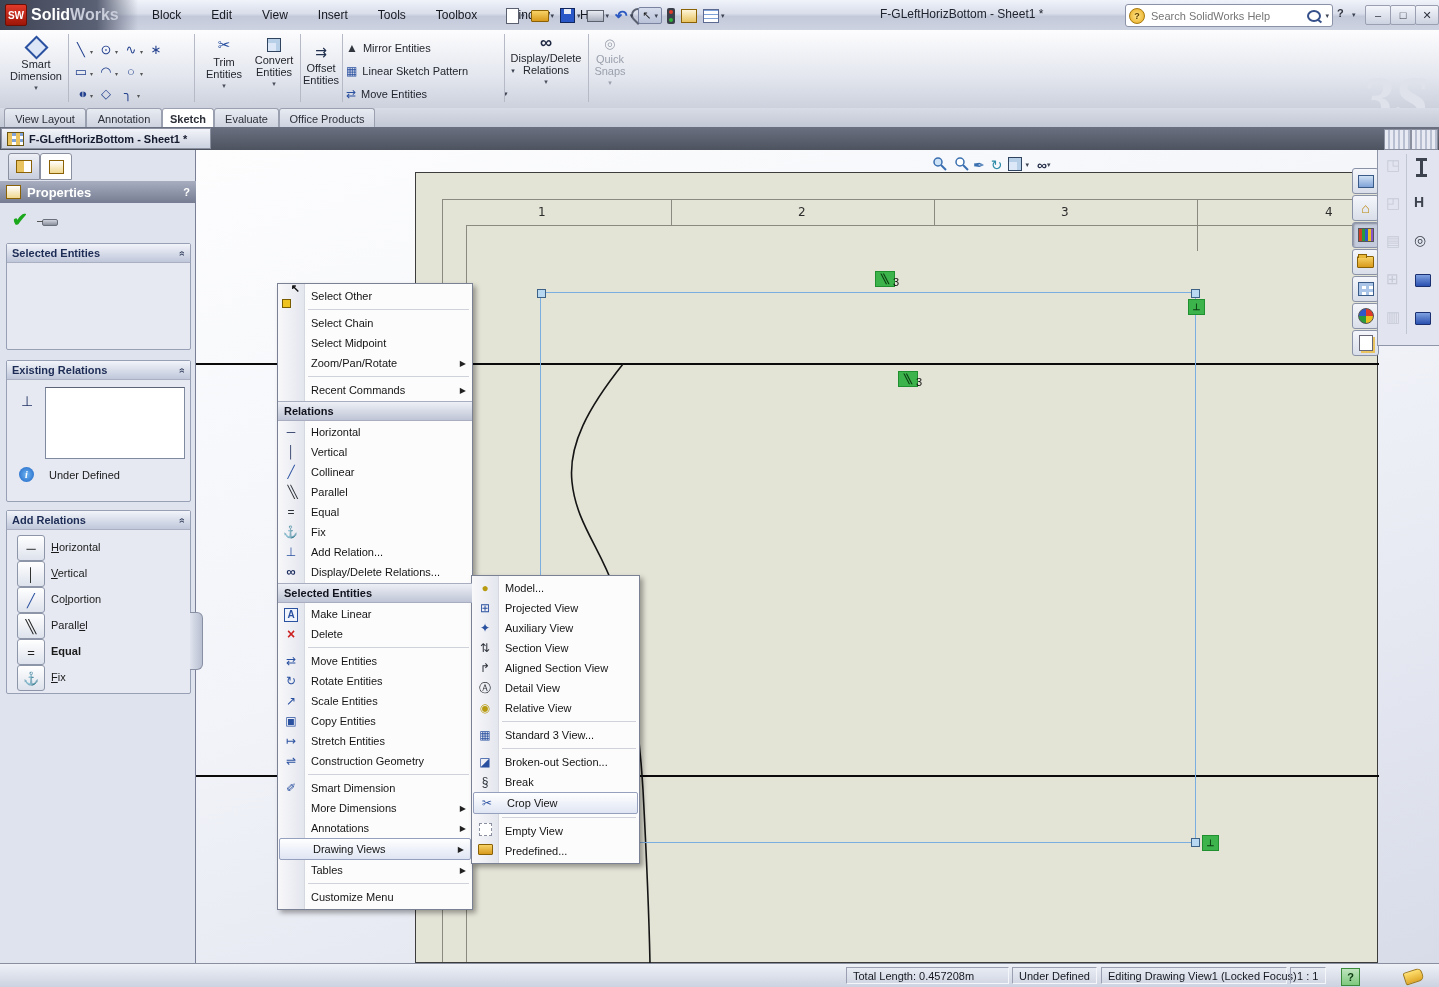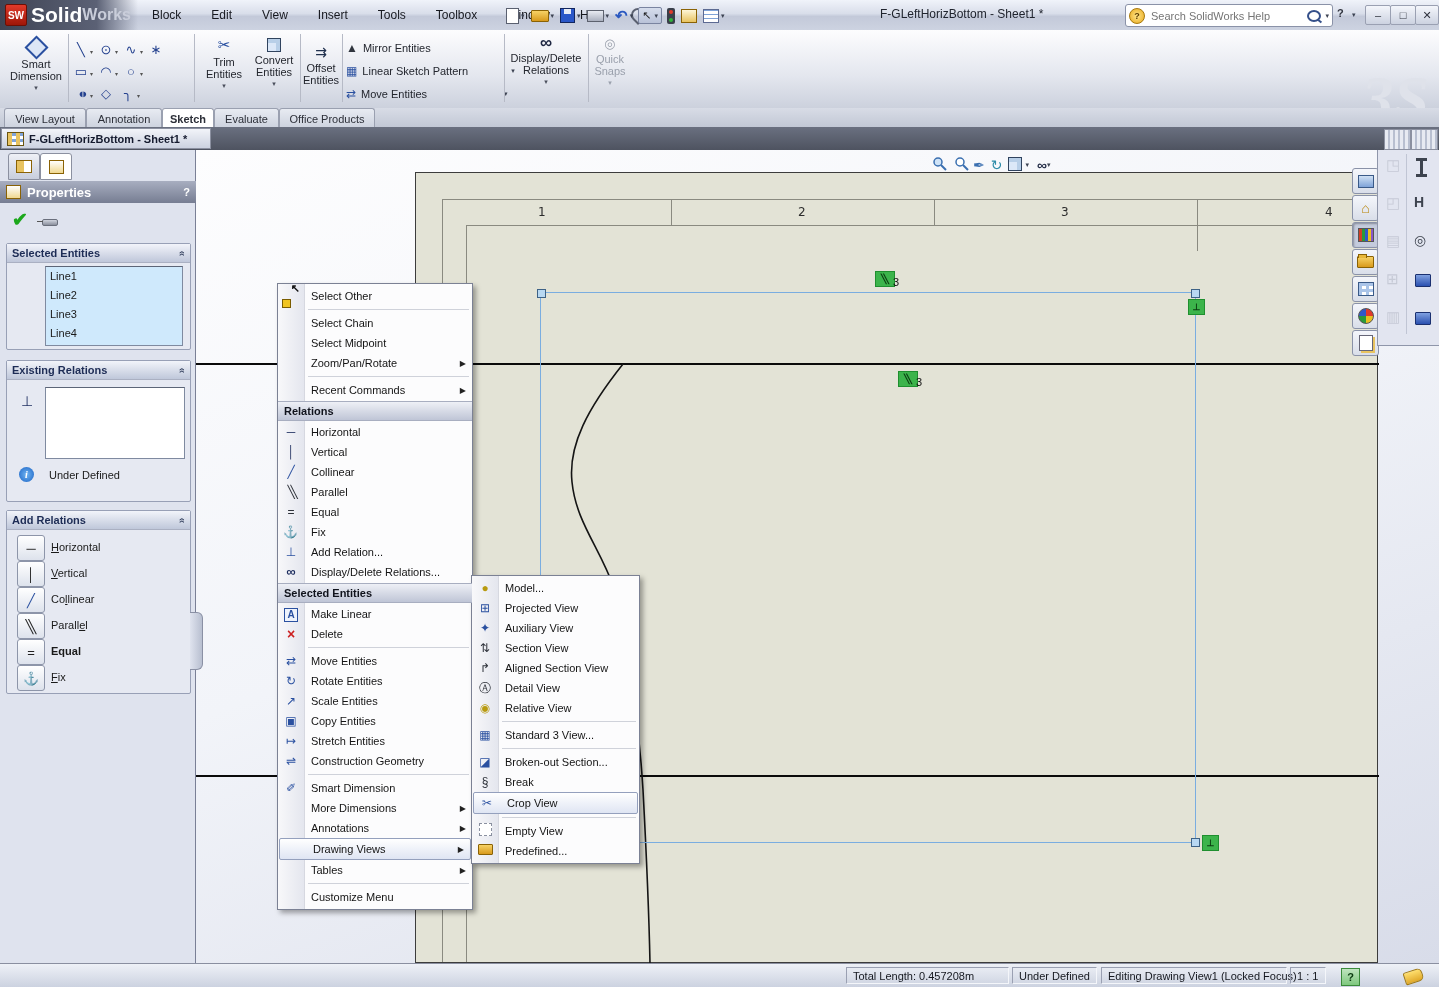--- a/index.html
+++ b/index.html
@@ -8,21 +8,21 @@
   .abs{position:absolute}
 
   
   #titlebar{left:0;top:0;width:1439px;height:30px;
     background:linear-gradient(#f0f3fa 0%,#d9deea 45%,#c3c9d9 55%,#cdd3e1 100%);
     border-bottom:1px solid #8d93a5}
   #logo{left:0;top:0;width:138px;height:30px;background:linear-gradient(90deg,#3f4454,#5b6175 70%,rgba(91,97,117,0));
     display:flex;align-items:center;padding-left:5px;box-sizing:border-box}
   .logo-badge{width:20px;height:20px;background:linear-gradient(#e03a2a,#9e1608);border:1px solid #6d0f05;border-radius:2px;
     color:#fff;font-weight:bold;font-size:10px;display:flex;align-items:center;justify-content:center;margin-right:4px}
-  .logo-bold{color:#fff;font-weight:bold;font-size:21px}
+  .logo-bold{color:#fff;font-weight:bold;font-size:16px}
   .logo-light{color:#c9cdda;font-weight:bold;font-size:16px}
   #menubar{left:140px;top:0;height:30px;display:flex;align-items:center;gap:22px;padding-left:8px}
   .menu-item{font-size:12px;color:#16181f;padding:3px 4px;cursor:default}
   .pin-icon{width:10px;height:10px;border:2px solid #5a6070;border-radius:50% 50% 50% 0;transform:rotate(-45deg);display:inline-block}
   #qat{left:505px;top:3px;height:25px;display:flex;align-items:center;gap:4px}
   .qbtn{display:flex;align-items:center;gap:2px;padding:1px}
   .dda{font-size:7px;color:#3c4252}
   .ico-new{width:11px;height:14px;background:#fff;border:1px solid #5a6070;display:inline-block}
   .ico-open{width:16px;height:10px;background:linear-gradient(#f7d266,#d89a1c);border:1px solid #8a6205;border-radius:1px;display:inline-block}
   .ico-save{width:13px;height:13px;background:#2a57c8;border:1px solid #12265e;display:inline-block;position:relative}
@@ -447,26 +447,20 @@
   </div>
   <span class="bigcheck abs" style="left:12px;top:58px">✔</span>
   <span class="pin2 abs" style="left:42px;top:66px"></span>
 
   
   <div class="grp abs" style="top:93px;height:105px">
     <div class="grph">
       <span>Selected Entities</span>
       <span class="chev">»</span>
     </div>
-    <div class="lb" style="left:38px;top:22px;width:136px;height:78px">
-      <div>Line1</div>
-      <div>Line2</div>
-      <div>Line3</div>
-      <div>Line4</div>
-    </div>
   </div>
 
   
   <div class="grp abs" style="top:210px;height:140px">
     <div class="grph">
       <span>Existing Relations</span>
       <span class="chev">»</span>
     </div>
     <span class="abs" style="left:14px;top:32px;font-size:14px;color:#1c2c5e">⊥</span>
     <div class="lb lbw" style="left:38px;top:26px;width:138px;height:70px"></div>
@@ -484,21 +478,21 @@
         <span>─</span>
       </span>
     <span class="rlab" style="left:44px;top:30px"><span></span><span class="ac">H</span><span>orizontal</span></span>
     <span class="relbtn" style="left:10px;top:50px">
         <span>│</span>
       </span>
     <span class="rlab" style="left:44px;top:56px"><span></span><span class="ac">V</span><span>ertical</span></span>
     <span class="relbtn" style="left:10px;top:76px">
         <span class="blue">╱</span>
       </span>
-    <span class="rlab" style="left:44px;top:82px"><span>Co</span><span class="ac">l</span><span>linear</span></span>
+    <span class="rlab" style="left:44px;top:82px"><span>Co</span><span class="ac">l</span><span>portion</span></span>
     <span class="relbtn" style="left:10px;top:102px">
         <span class="dbl" style="margin-right:3px">╲</span>
       </span>
     <span class="rlab" style="left:44px;top:108px"><span>Parall</span><span class="ac">e</span><span>l</span></span>
     <span class="relbtn" style="left:10px;top:128px">
         <span>=</span>
       </span>
     <span class="rlab bold" style="left:44px;top:134px"><span></span><span class="ac"></span><span>Equal</span></span>
     <span class="relbtn" style="left:10px;top:154px">
         <span style="color:#555">⚓</span>

